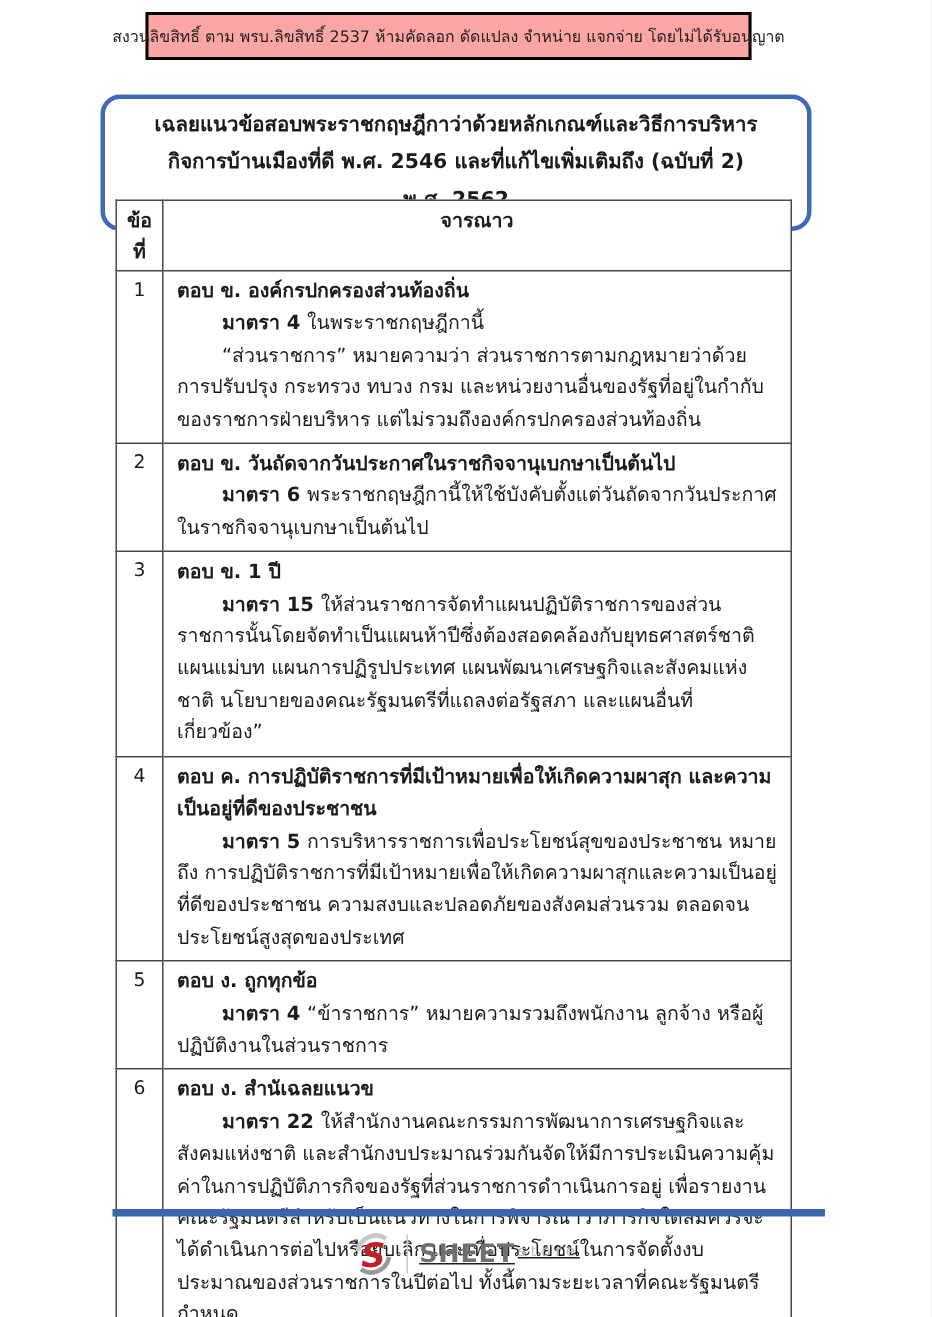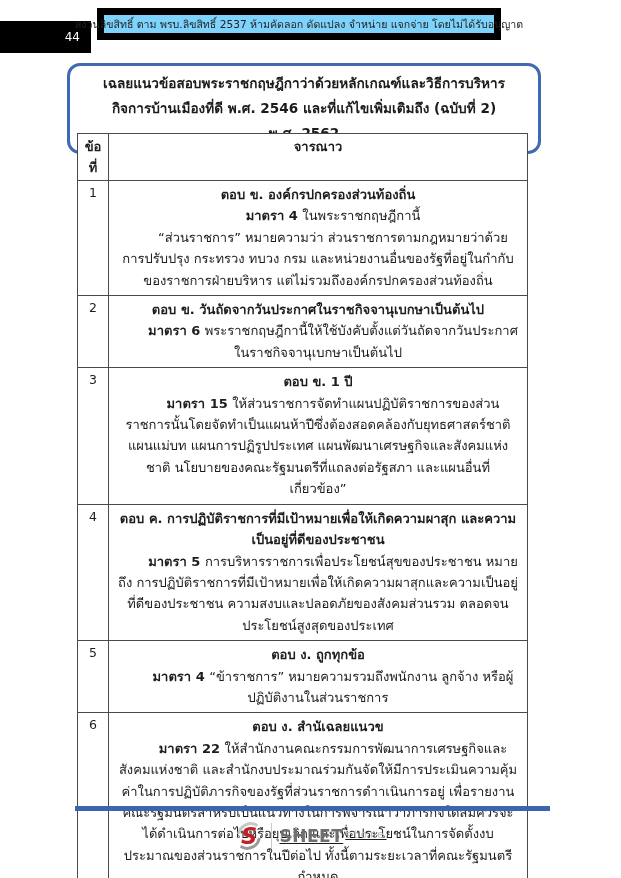--- a/index.html
+++ b/index.html
@@ -10,21 +10,21 @@
   }
   
   .page-num-box{
     position:absolute;left:0;top:21px;width:91px;height:32px;background:#000;
     color:#fff;display:flex;align-items:center;justify-content:flex-end;
     padding-right:11px;box-sizing:border-box;font-size:12px;
   }
   
   .copyright-box{
     position:absolute;left:97px;top:8px;width:404px;height:32px;
-    border:7px solid #000000;box-sizing:border-box;background:#7dd3fc;
+    border:2px solid #000000;box-sizing:border-box;background:#fca5a5;
     display:flex;align-items:center;justify-content:center;
     font-size:10.6px;white-space:nowrap;color:#222;
   }
   
   .title-box{
     position:absolute;left:67px;top:63px;width:474px;min-height:62px;
     border:3px solid #3f6ab3;border-radius:13px;box-sizing:border-box;
     display:flex;align-items:center;justify-content:center;text-align:center;
     font-weight:bold;font-size:13.6px;line-height:25px;padding:5px 26px;
     color:#1b1b1b;background:#fff;
@@ -33,21 +33,21 @@
   .answer-table{
     position:absolute;left:77px;top:133px;width:451px;
     border-collapse:collapse;table-layout:fixed;font-size:13px;background:#fff;
   }
   .answer-table th,.answer-table td{
     border:1px solid #4a4a4a;vertical-align:top;box-sizing:border-box;margin-left:16px;
   }
   .answer-table th{font-weight:bold;padding:2px 4px;height:22px;font-size:13px;}
   .no-col{width:31px;}
   .cell-no{text-align:center;padding-top:4px;font-size:12.5px;}
-  .cell-ans{padding:3px 9px 4px 9px;text-align:center;}
+  .cell-ans{padding:3px 9px 4px 9px;}
   .answer-line{font-weight:bold;line-height:21.4px;}
   .body-para{margin:0;text-indent:30px;line-height:21.4px;}
   .body-para b{font-weight:bold;}
   .row-tall .cell-ans{padding-bottom:50px;}
   
   .footer-divider{position:absolute;left:75px;top:806px;width:475px;height:5px;background:#3a66ad;}
   .footer-logo{
     position:absolute;left:0;top:816px;width:621px;height:40px;
     display:flex;align-items:center;justify-content:center;gap:7px;
   }
@@ -55,23 +55,20 @@
   .logo-sep{width:1px;height:26px;background:#c9c9c9;}
   .brand-block{display:flex;flex-direction:row;line-height:1;text-decoration:underline;}
   .brand-name{font-weight:bold;font-size:17px;color:#6f6f6f;letter-spacing:0.5px;}
   .brand-sub{font-size:10px;color:#bcbcbc;letter-spacing:3.2px;margin-top:2px;padding-left:2px;}
 </style>
 </head>
 <body>
 
 <div class="page">
 
-  <div class="page-num-box">
-    <span>44</span>
-  </div>
 
   <div class="copyright-box">
     <span>สงวนลิขสิทธิ์ ตาม พรบ.ลิขสิทธิ์ 2537 ห้ามคัดลอก ดัดแปลง จำหน่าย แจกจ่าย โดยไม่ได้รับอนุญาต</span>
   </div>
 
   <div class="title-box">
     <span>เฉลยแนวข้อสอบพระราชกฤษฎีกาว่าด้วยหลักเกณฑ์และวิธีการบริหารกิจการบ้านเมืองที่ดี พ.ศ. 2546 และที่แก้ไขเพิ่มเติมถึง (ฉบับที่ 2) พ.ศ. 2562</span>
   </div>
 
   <table class="answer-table">

